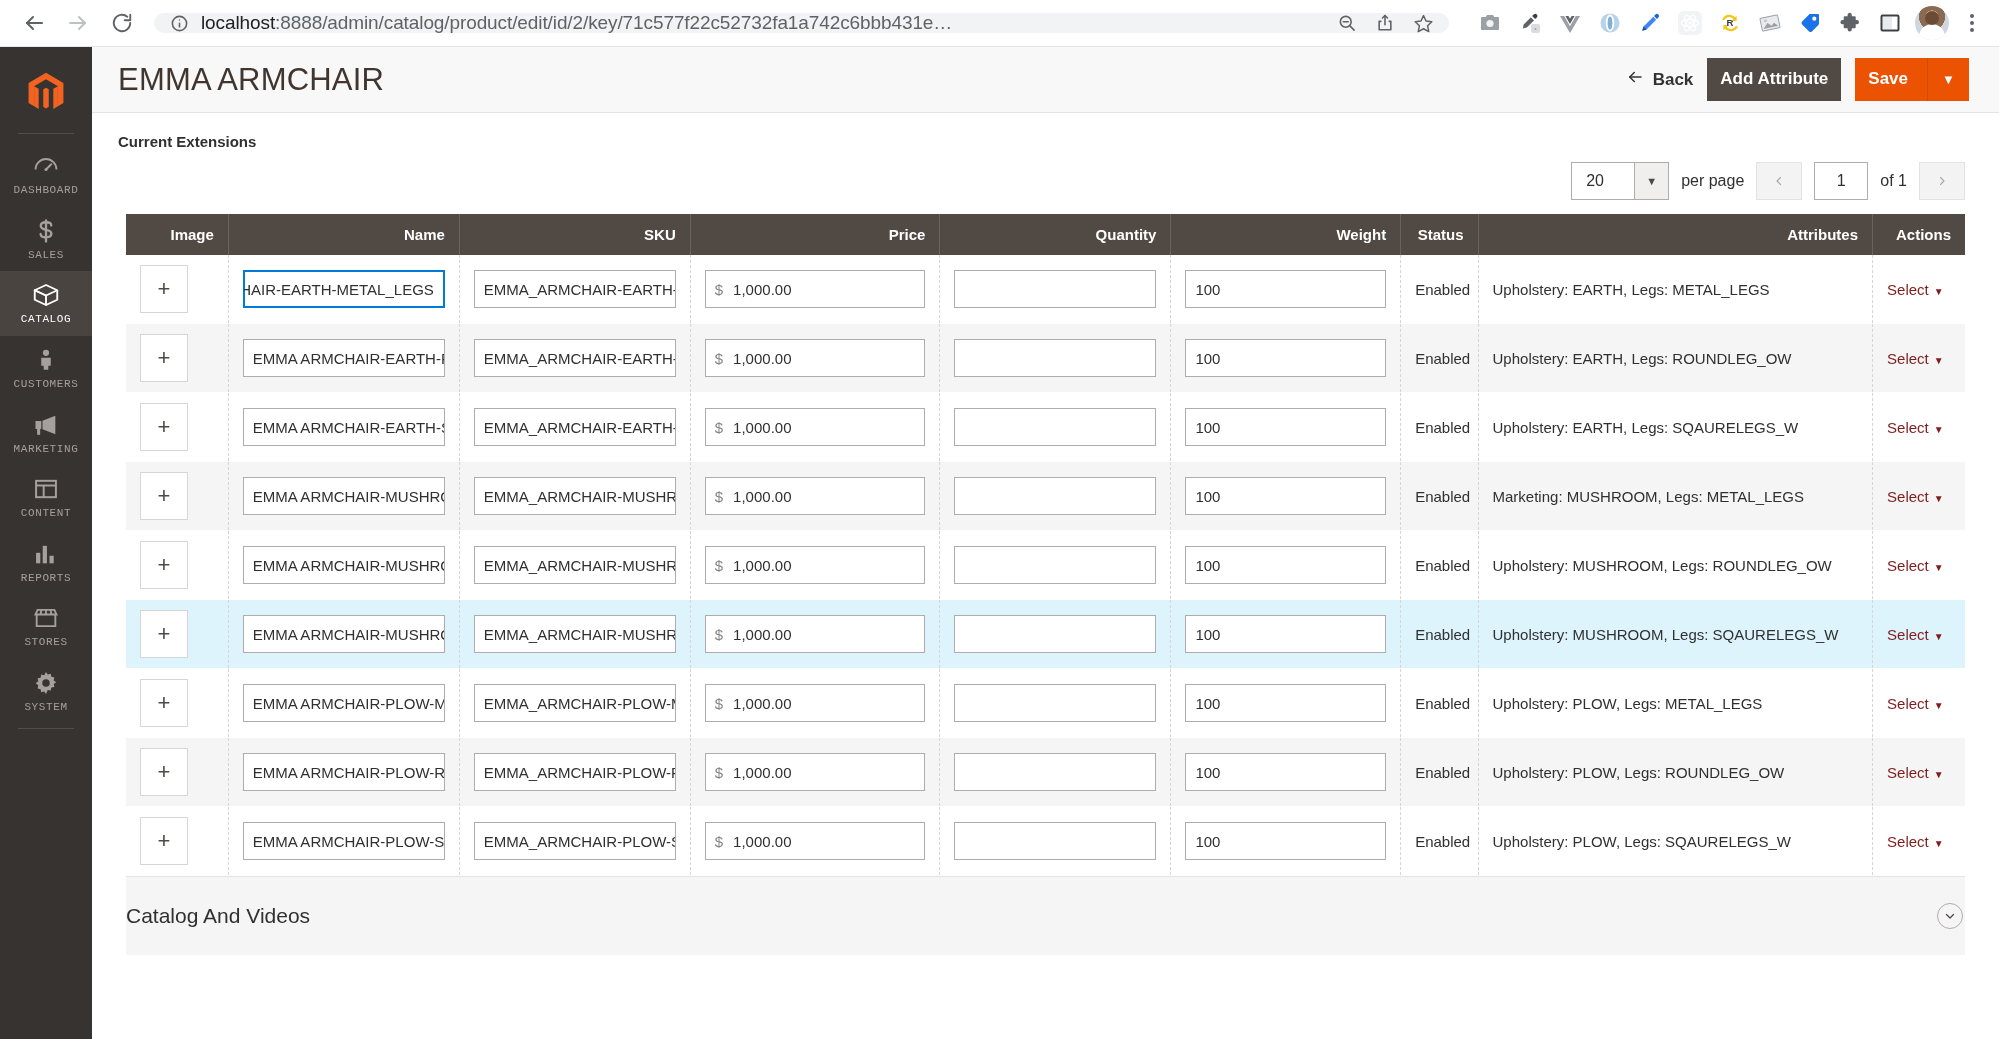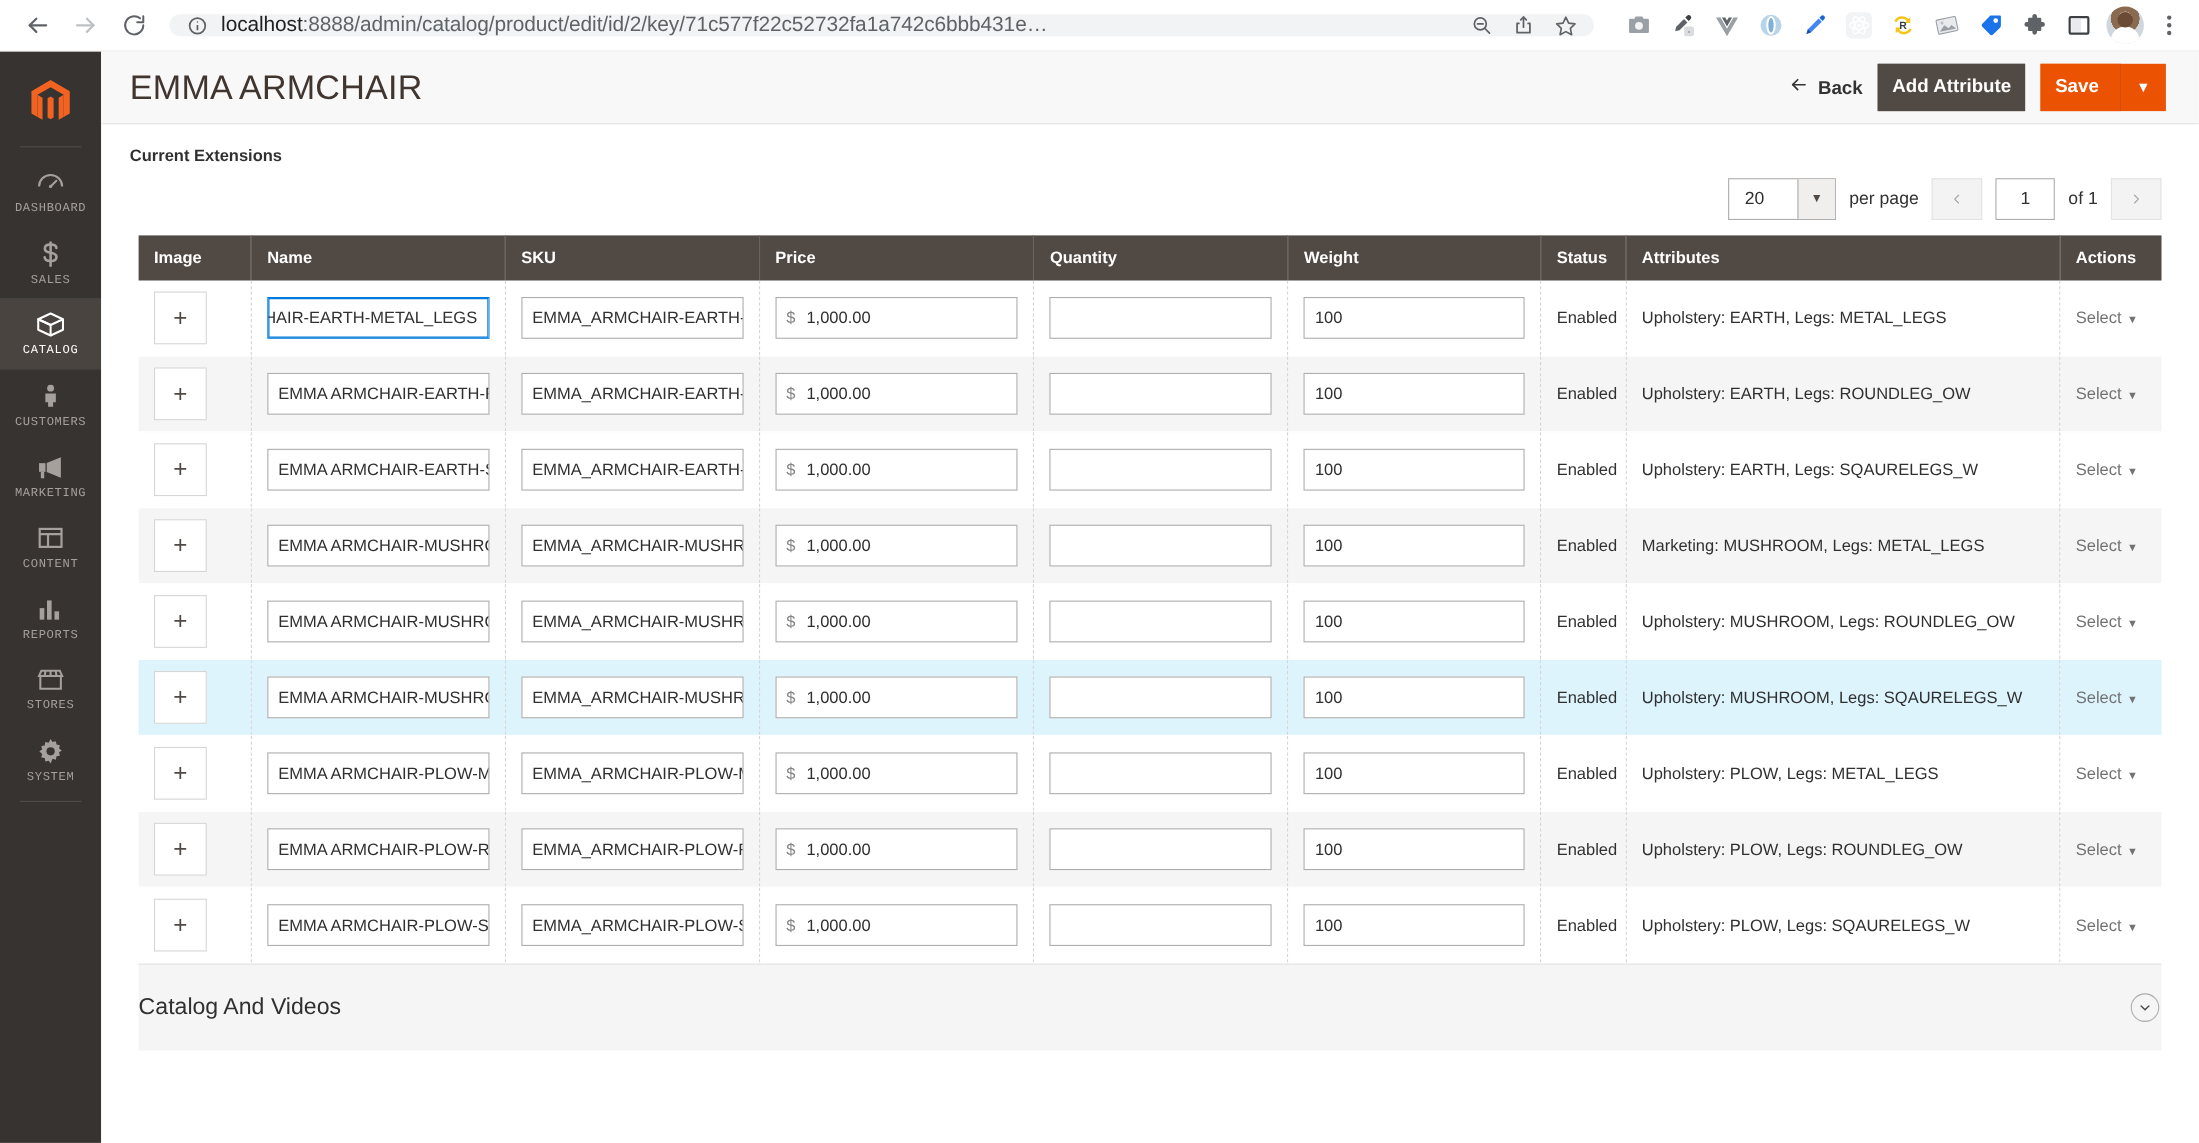--- a/index.html
+++ b/index.html
@@ -182,21 +182,21 @@
   .pg-input {
     width: 54px; height: 38px; border: 1px solid #adadad; background: #fff;
     display: flex; align-items: center; justify-content: center; font-size: 16px; color: #303030;
   }
 
   
   .tbl-wrap { padding: 0 34px; }
   table.variations { width: 100%; border-collapse: collapse; table-layout: fixed; }
   table.variations thead th {
     background: #514943; color: #ffffff;
-    font-size: 15px; font-weight: 600; text-align: left;
+    font-size: 15px; font-weight: 600; text-align: right;
     padding: 12px 14px; border-right: 1px solid #6b625c;
     white-space: nowrap;
   }
   table.variations thead th:last-child { border-right: none; }
   table.variations tbody td {
     padding: 10px 14px;
     border-right: 1px dashed #d6d6d6;
     border-bottom: 1px solid #ffffff;
     font-size: 15px; color: #303030;
     vertical-align: middle;
@@ -236,21 +236,21 @@
     position: relative;
     justify-content: flex-end;
   }
   .caret {
     display: inline-block; width: 1px; height: 19px; background: #303030; margin-left: 1px;
   }
   .price-input { display: flex; align-items: center; }
   .price-sym { color: #858585; font-size: 15px; margin-right: 10px; }
   .status-text { font-size: 15px; color: #303030; }
   .attr-text { font-size: 15px; color: #303030; white-space: nowrap; overflow: hidden; }
-  .select-link { color: #737373; font-size: 15px; white-space: nowrap; }
+  .select-link { color: #7f1d1d; font-size: 15px; white-space: nowrap; }
   .select-link .caret-dn { font-size: 10px; margin-left: 5px; }
 
   
   .collapse-sec {
     margin: 0 34px;
     border-top: 1px solid #e3e3e3;
     display: flex; align-items: center; justify-content: space-between;
     padding: 26px 2px 26px 0;
   }
   .collapse-title { font-size: 21px; color: #303030; font-weight: 400; }

